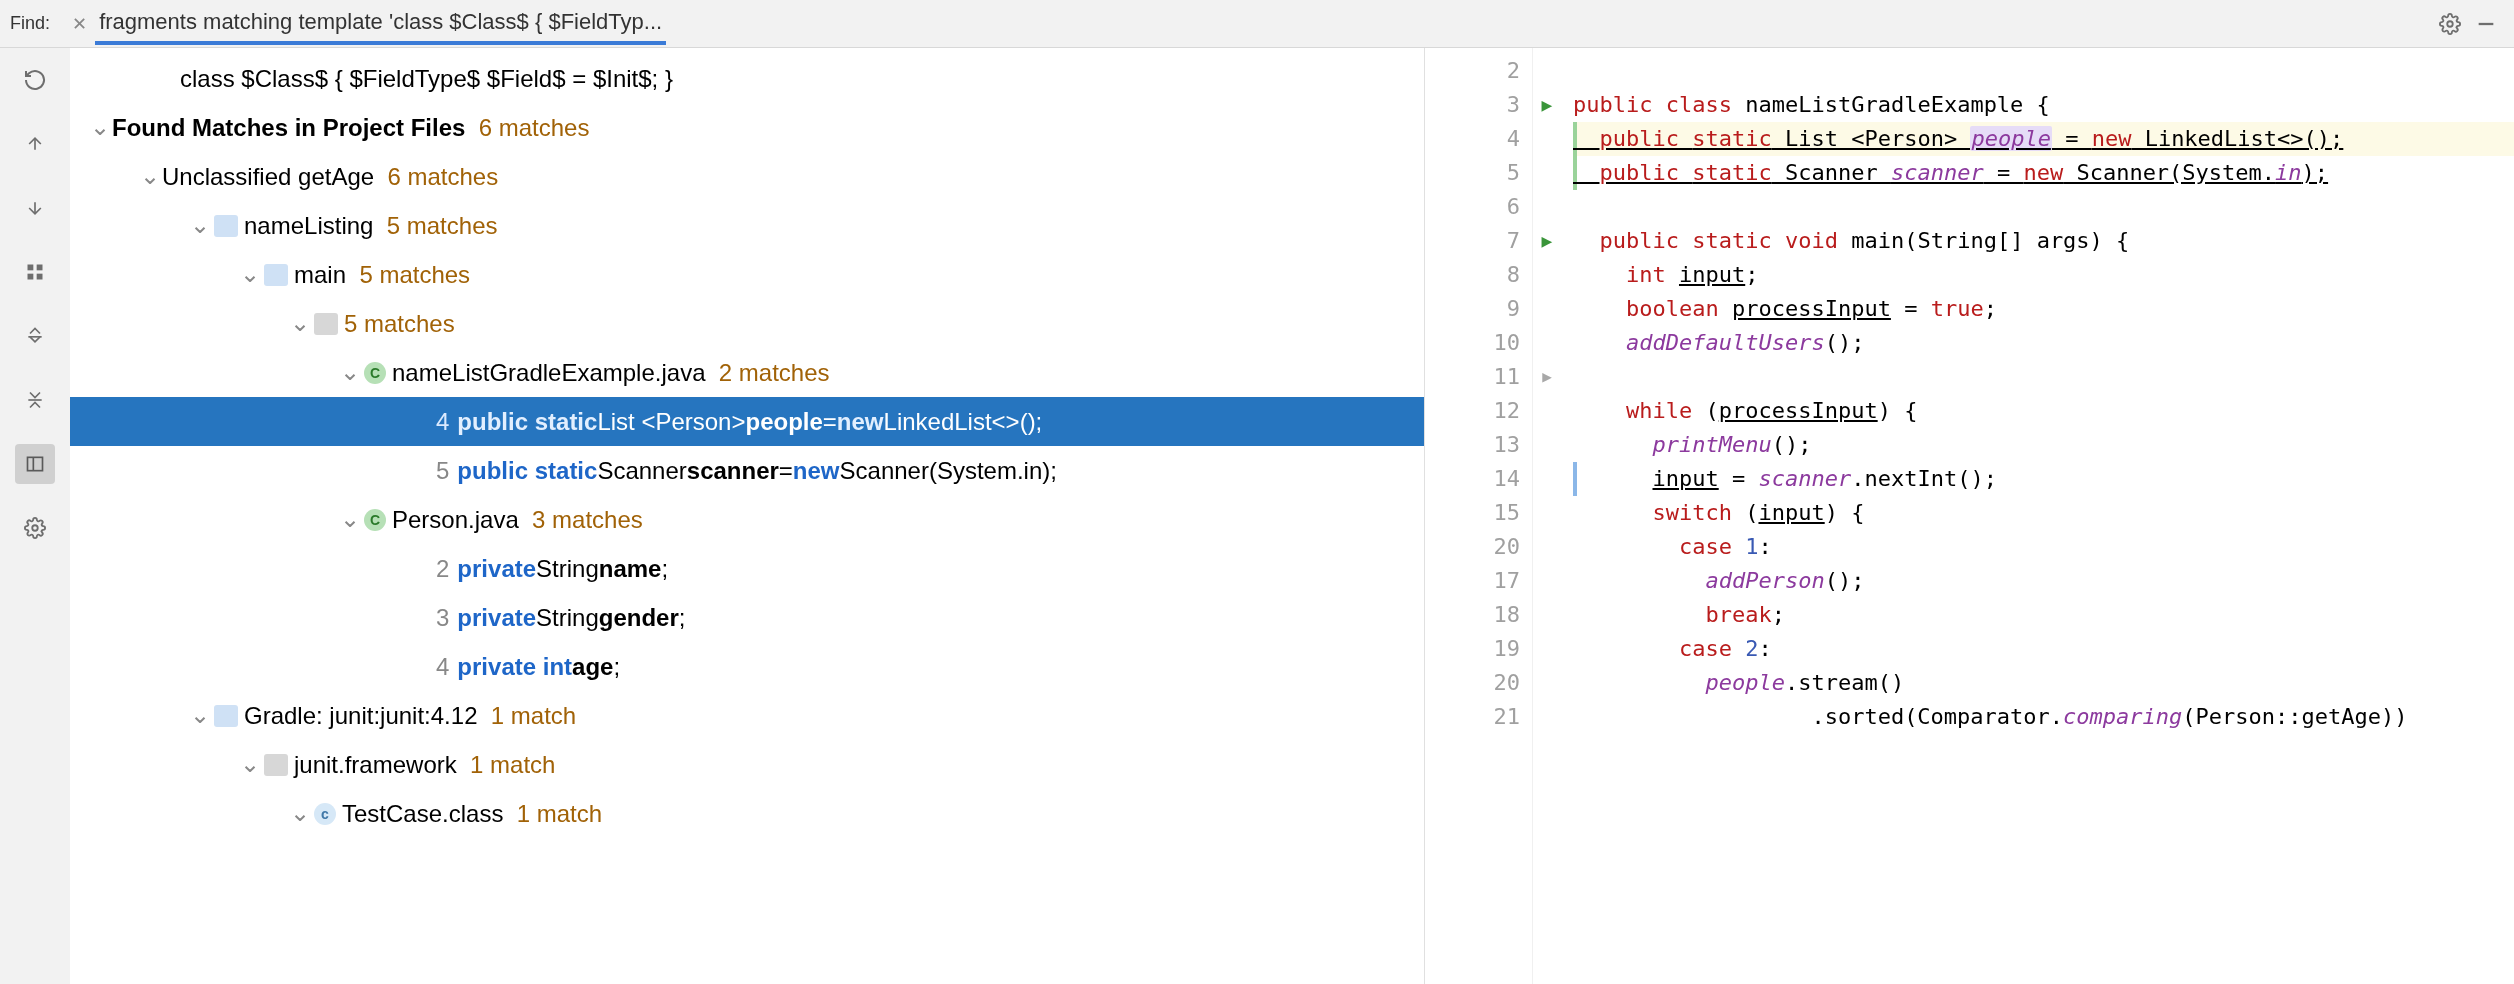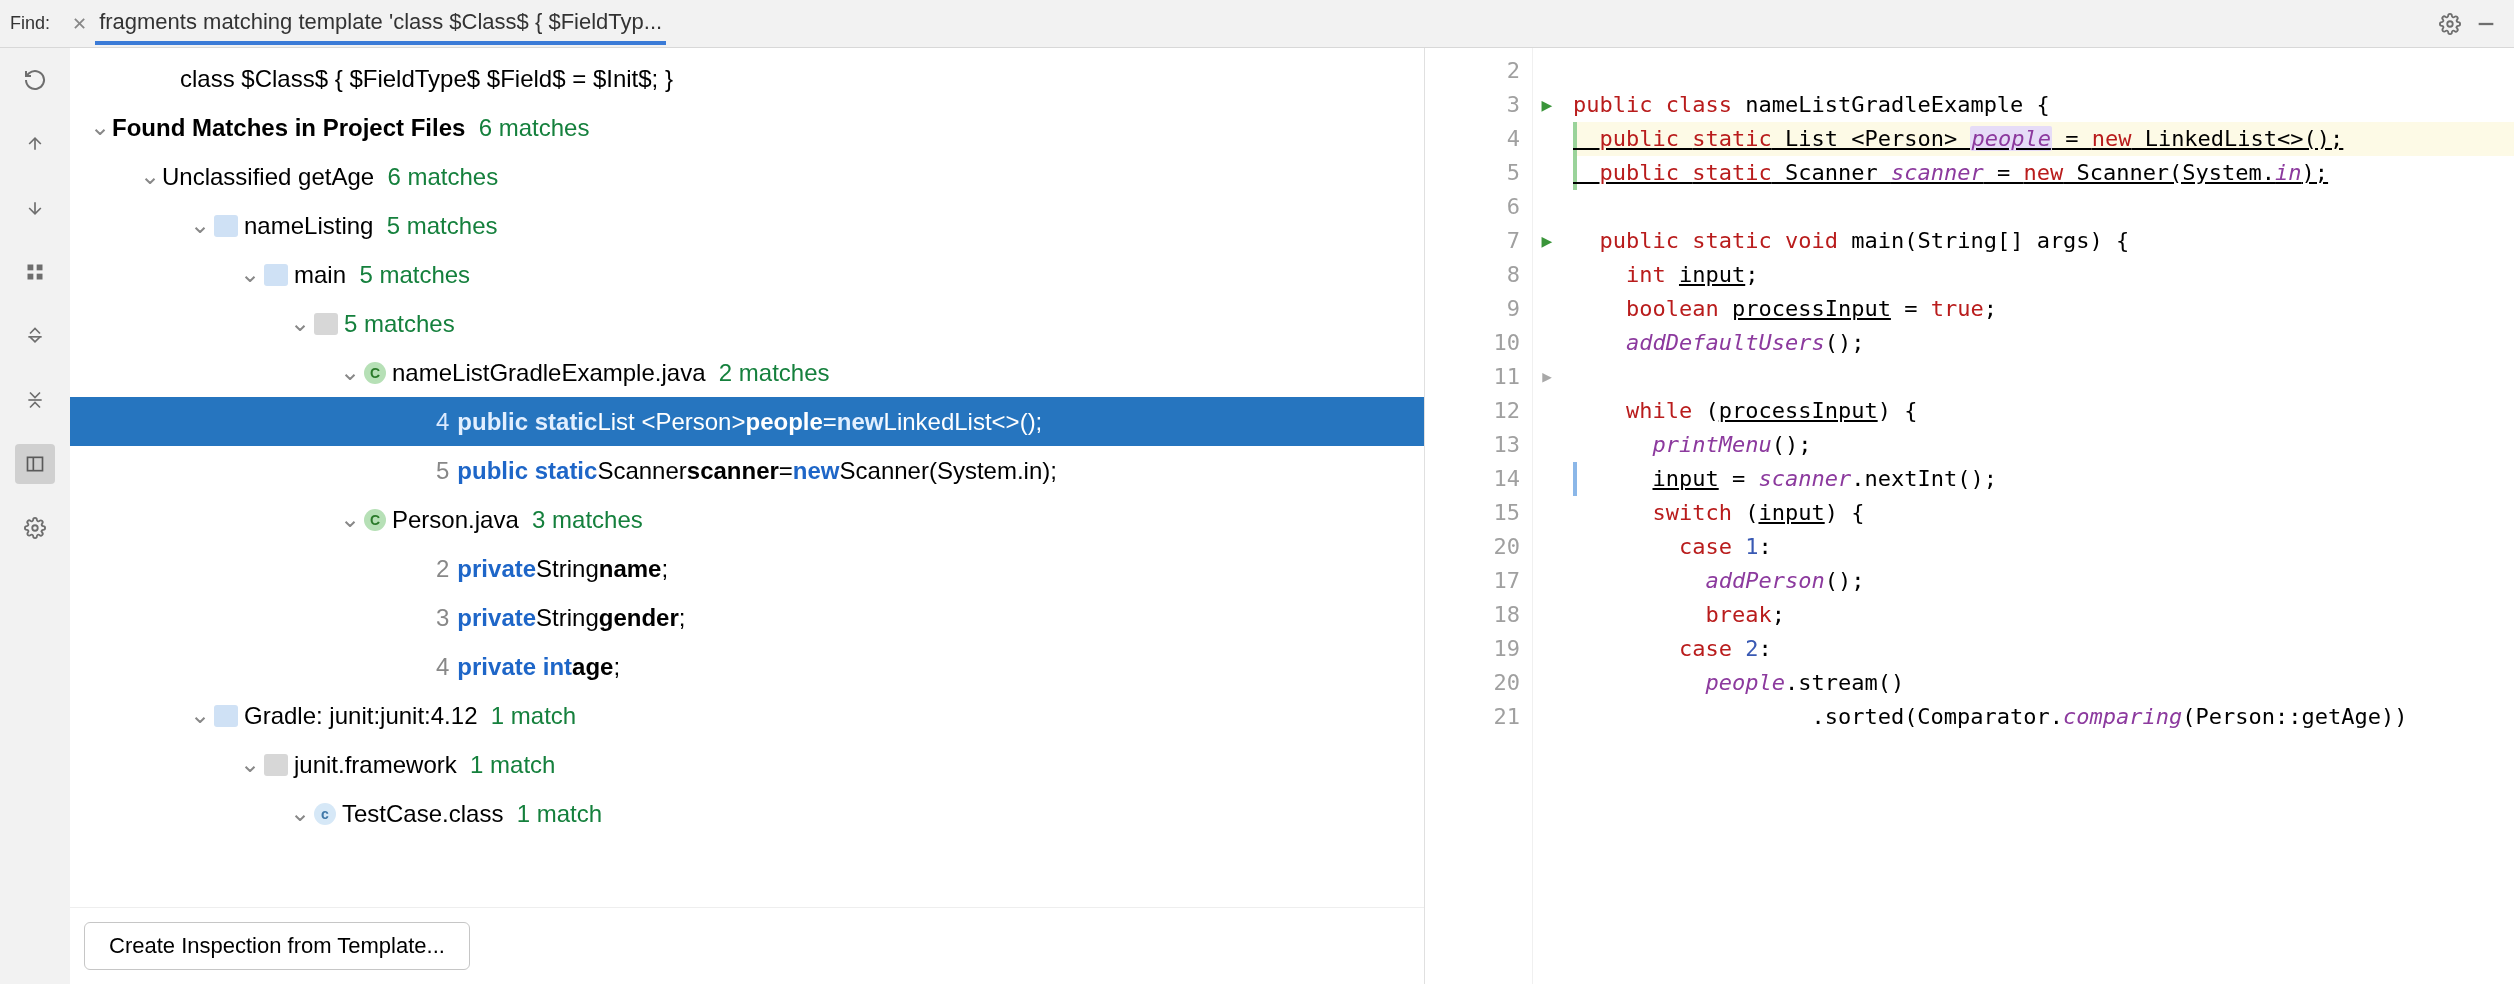--- a/index.html
+++ b/index.html
@@ -23,21 +23,21 @@
   .indent { display:inline-block; }
   .chev { width:24px; text-align:center; color:#888; cursor:pointer; user-select:none; transform: translateY(-1px);}
   .icon-sq { width:24px; height:22px; display:inline-flex; align-items:center; justify-content:center; margin:0 6px 0 2px; border-radius:3px; font-size:14px; font-weight:bold;}
   .ic-module{background:#cfe1f5;}
   .ic-pkg{background:#d7d7d7;}
   .ic-class-c{background:#b6e0b6; color:#2a7a2a; border-radius:50%; width:22px;height:22px;}
   .ic-class-j{background:#b6e0b6; color:#2a7a2a; border-radius:50%; width:22px;height:22px; position:relative;}
   .ic-lib{background:#cfe1f5;}
   .ic-classfile{background:#d6e8f7; color:#4078a8; border-radius:50%; width:22px;height:22px;}
   .bold{font-weight:700;}
-  .faded{color:#15803d;}
+  .faded{color:#a16207;}
   .kw{color:#1e66c8; font-weight:600;}
   .row.selected .bold{color:#fff;}
   .lnum{color:#888; margin-right:8px;}
   .row.selected .lnum{color:#dbeaff;}
   .bottom-bar{padding:14px; border-top:1px solid #eee; background:#fff;}
   .btn{background:#fff; border:1px solid #c6c6c6; border-radius:6px; padding:10px 24px; font-size:22px; cursor:pointer;}
   .editor { flex:1; display:flex; font-family: "Menlo","Consolas",monospace; font-size:22px; line-height:34px; background:#fff;}
   .gutter { width:66px; text-align:right; color:#a0a0a0; padding:6px 12px 0 0; background:#fff; user-select:none; border-right:1px solid #f0f0f0;}
   .marks { width:28px; padding-top:6px;}
   .mark{height:34px; display:flex; align-items:center; justify-content:center;}
@@ -268,23 +268,20 @@
           <span class="indent" style="width:218px"></span>
           <span class="chev">⌄</span>
           <span class="icon-sq ic-classfile">c</span>
           <span>TestCase.class</span>
           <span>&nbsp;&nbsp;</span>
           <span class="faded">1 match</span>
         </div>
 
 
       </div>
-      <div class="bottom-bar">
-        <button class="btn">Create Inspection from Template...</button>
-      </div>
     </div>
 
     <div class="editor">
       <div class="gutter" id="gutter">
           <div class="cline">2</div>
           <div class="cline">3</div>
           <div class="cline">4</div>
           <div class="cline">5</div>
           <div class="cline">6</div>
           <div class="cline">7</div>

